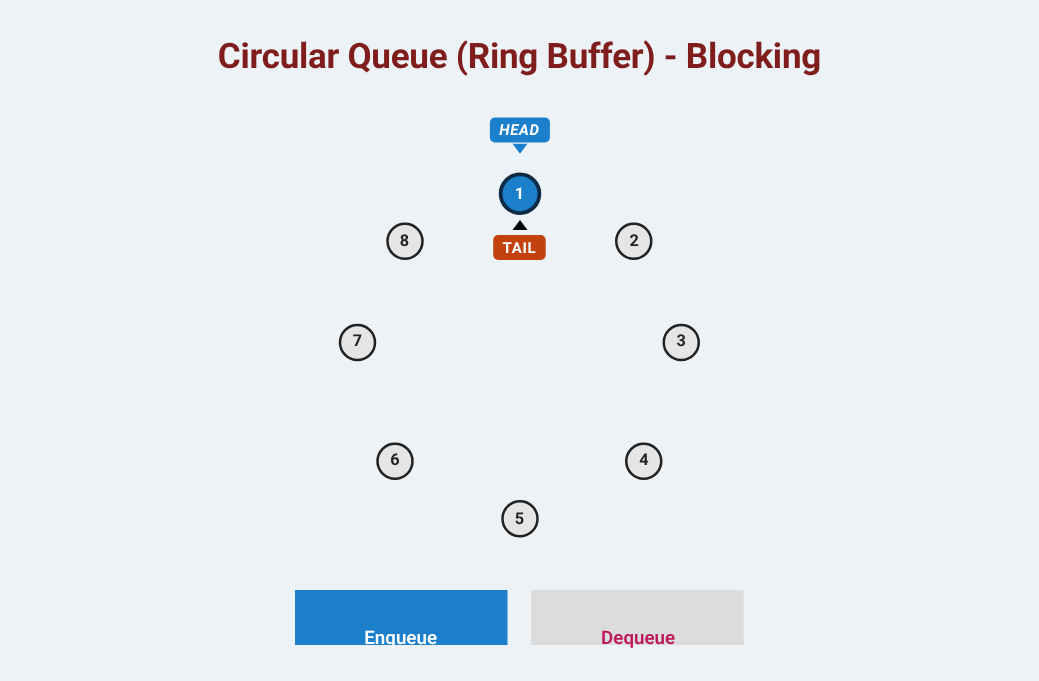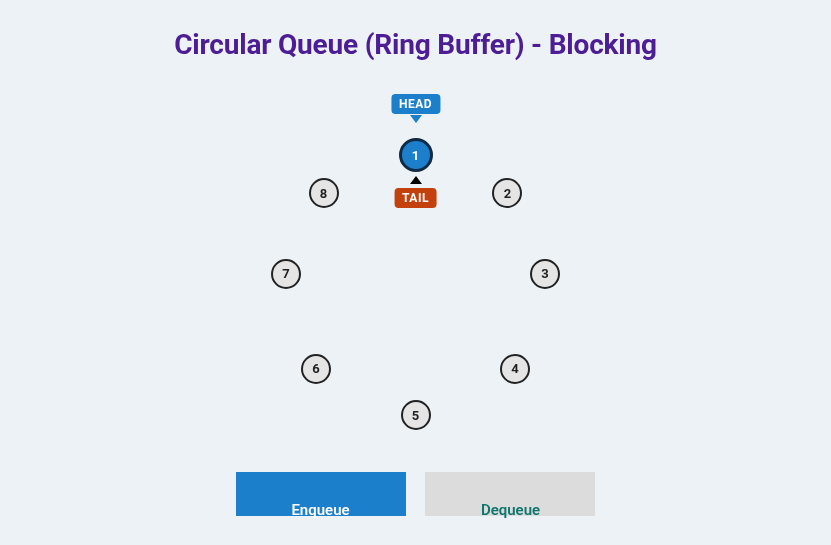--- a/index.html
+++ b/index.html
@@ -17,21 +17,21 @@
     height: 545px;
   }
   .title {
     position: absolute;
     top: 28px;
     left: 0;
     right: 0;
     text-align: center;
     font-size: 28px;
     font-weight: 700;
-    color: #4c1d95;
+    color: #7f1d1d;
     letter-spacing: -0.2px;
   }
   .ring {
     position: absolute;
     top: 135px;
     left: 50%;
     width: 0;
     height: 0;
   }
   .node {
@@ -62,21 +62,21 @@
     position: absolute;
     left: 50%;
     transform: translateX(-50%);
     padding: 3px 8px;
     border-radius: 4px;
     font-size: 12px;
     font-weight: 700;
     color: #fff;
     letter-spacing: 0.5px;
   }
-  .badge-head { background: #1b7fcc; top: -47px; }
+  .badge-head { background: #1b7fcc; top: -47px; font-style: italic; }
   .badge-tail { background: #c2410c; top: 47px; }
   .arrow {
     position: absolute;
     left: 50%;
     transform: translateX(-50%);
     width: 0;
     height: 0;
     border-left: 6px solid transparent;
     border-right: 6px solid transparent;
   }
@@ -101,21 +101,21 @@
     cursor: pointer;
     font-family: inherit;
     padding: 16px;
   }
   .btn-primary {
     background: #1b7fcc;
     color: #fff;
   }
   .btn-secondary {
     background: #dcdcdc;
-    color: #0f766e;
+    color: #be185d;
   }
 </style>
 </head>
 <body>
 
 <div class="container">
   <div class="title">Circular Queue (Ring Buffer) - Blocking</div>
 
   <div class="ring" id="ring">
       <div class="node filled" style="left: 7.9602e-15px; top: 20px;">1<div class="badge badge-head">HEAD</div><div class="arrow arrow-down"></div><div class="badge badge-tail">TAIL</div><div class="arrow arrow-up"></div></div>

